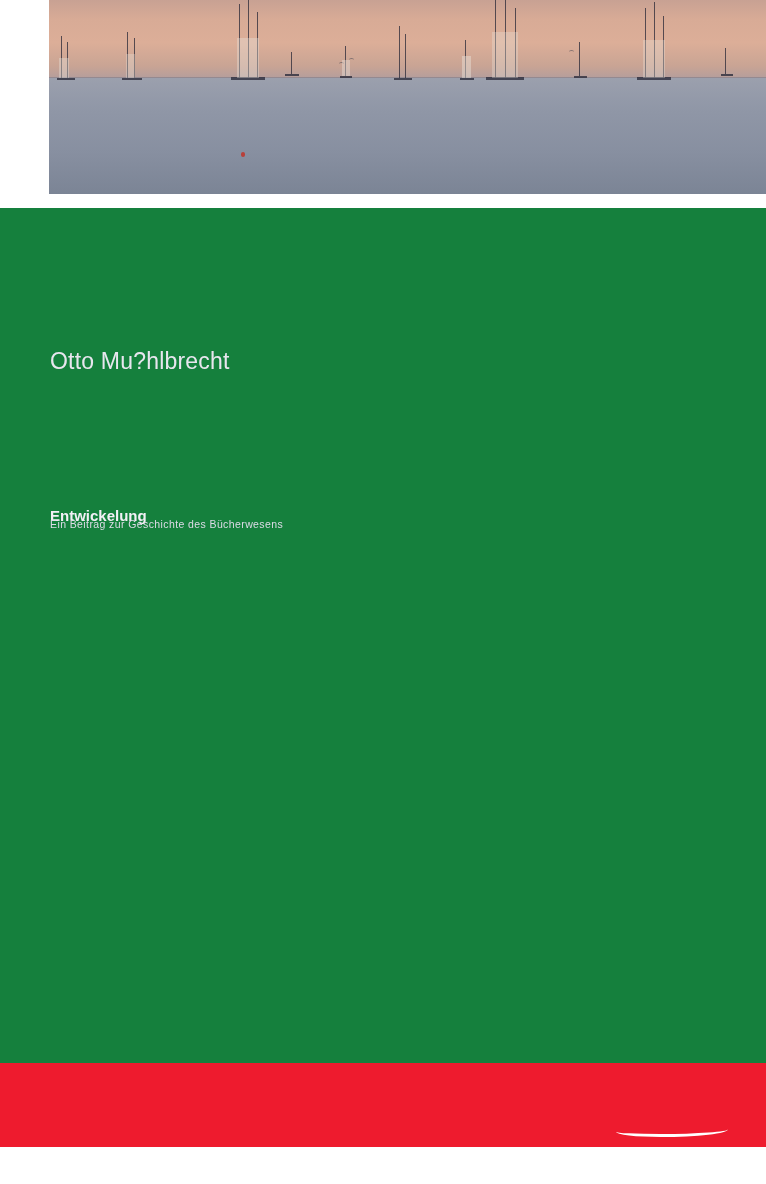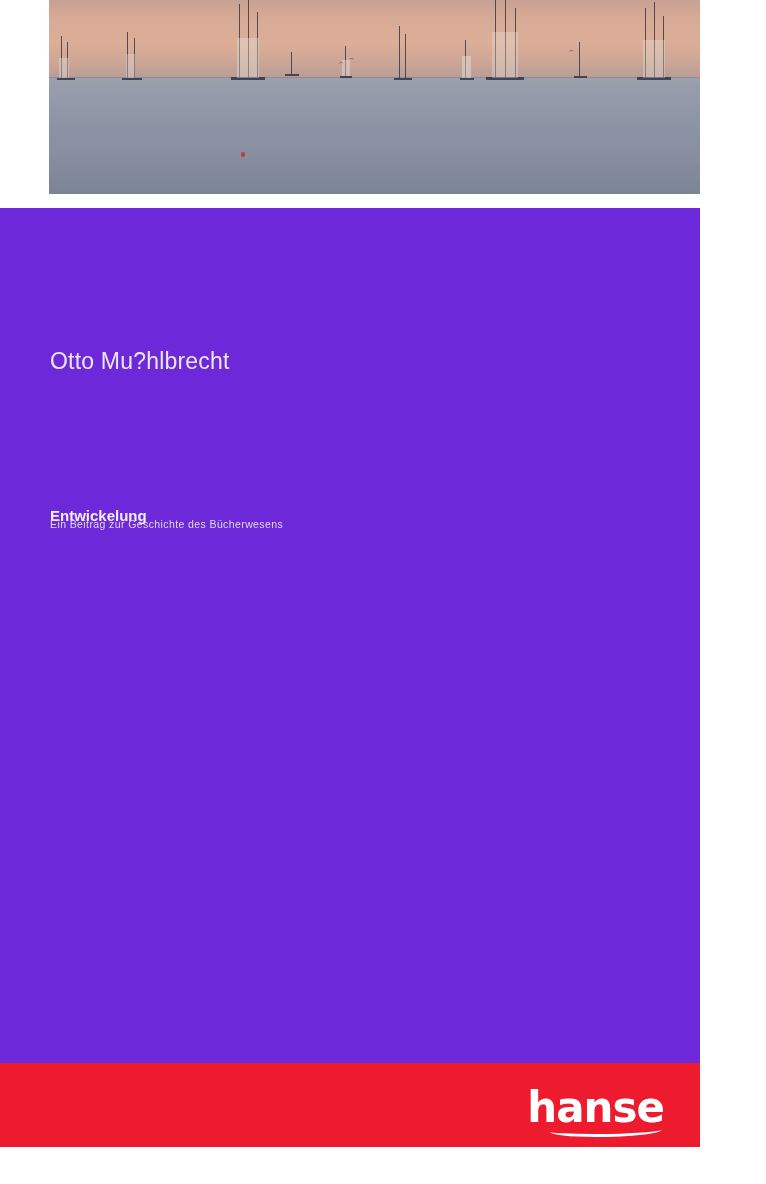--- a/index.html
+++ b/index.html
@@ -8,23 +8,23 @@
   }
   body {
     width: 766px;
     height: 1184px;
     background: #ffffff;
     font-family: "Liberation Sans", sans-serif;
     overflow: hidden;
   }
   .cover {
     position: relative;
-    width: 700px;
+    width: 766px;
     height: 1184px;
-    background: #6d28d9;
+    background: #15803d;
     overflow: hidden;
   }
   
   .photo-band {
     position: absolute;
     top: 0;
     left: 0;
     width: 766px;
     height: 208px;
     background: #ffffff;
@@ -248,17 +248,16 @@
   <div class="author">Otto Mu?hlbrecht</div>
 
   <div class="title">
     <br>
     <span>Entwickelung</span>
   </div>
 
   <div class="subtitle">Ein Beitrag zur Geschichte des Bücherwesens</div>
 
   <div class="red-band"></div>
-  <div class="logo">hanse</div>
   <div class="logo-swash"></div>
   <div class="bottom-white"></div>
 
 </div>
 
 </body></html>

